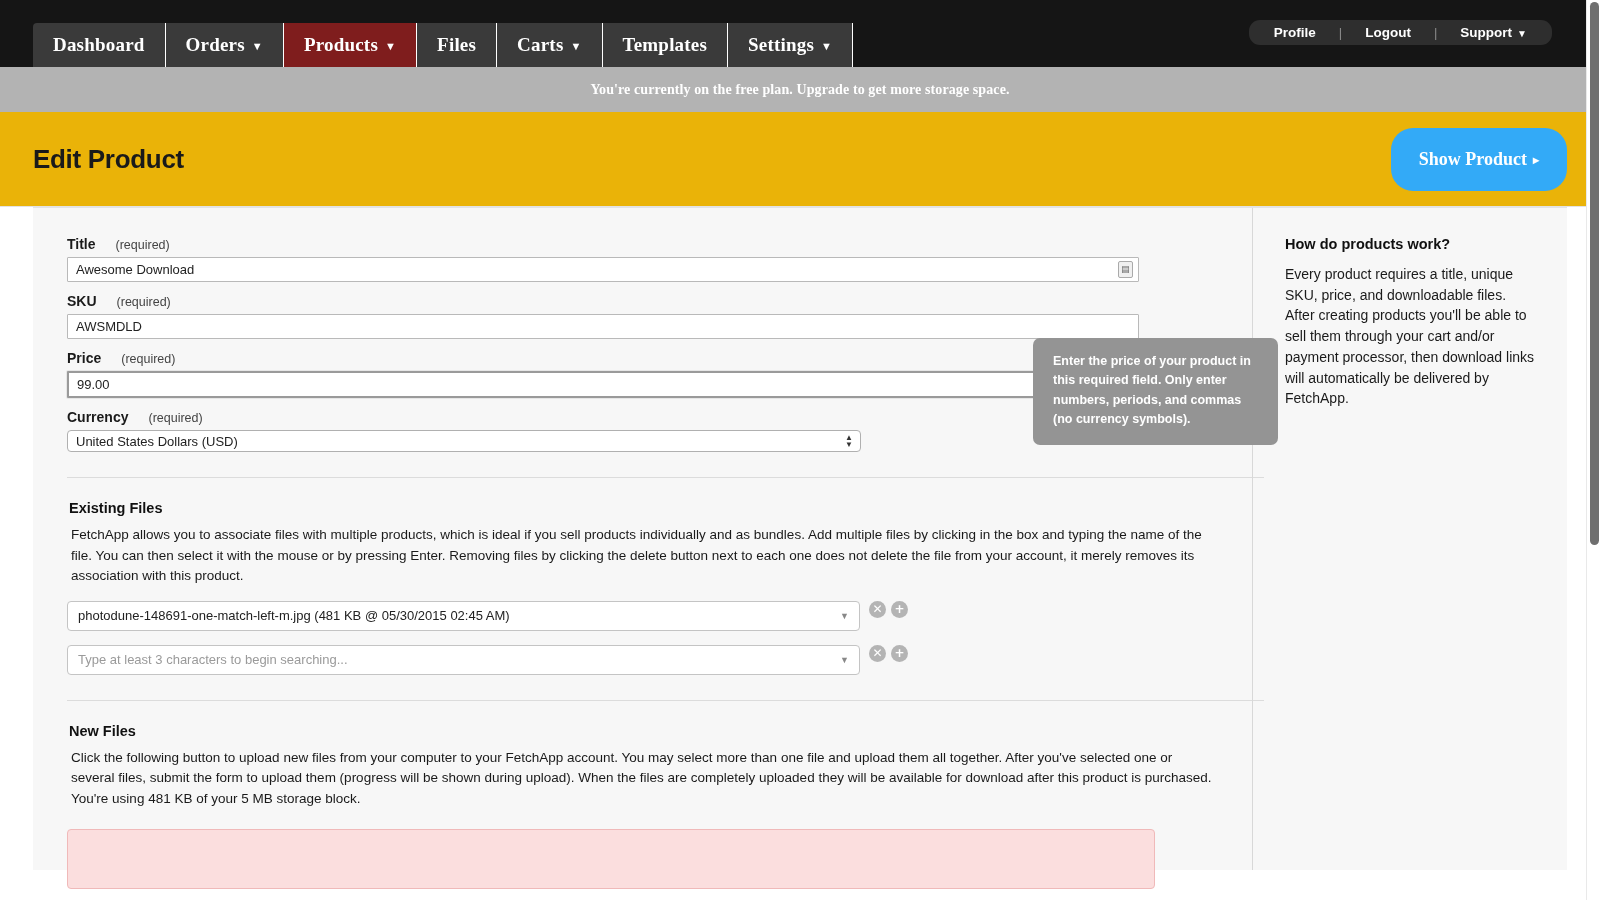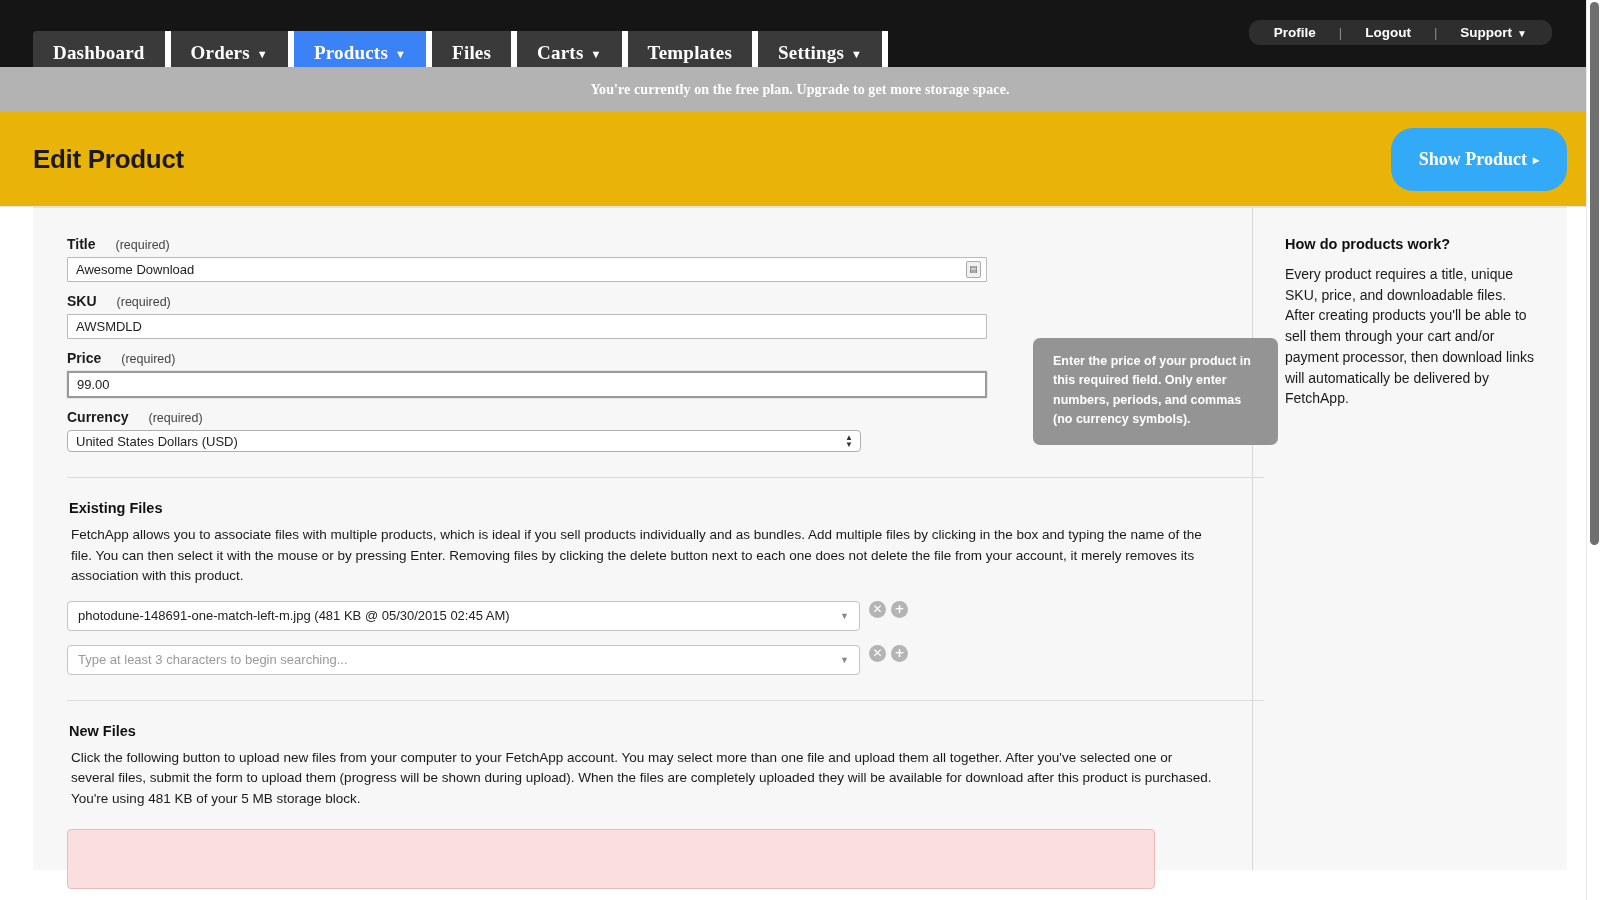--- a/index.html
+++ b/index.html
@@ -23,29 +23,29 @@
     padding: 0 0 0 33px;
   }
   .nav-tabs { display: flex; align-items: flex-end; height: 100%; }
   .nav-tab {
     background: #3a3a3a;
     color: #ffffff;
     font-family: "Liberation Serif", serif;
     font-weight: bold;
     font-size: 19px;
     padding: 0 20px;
-    height: 36px;
+    height: 44px;
     line-height: 44px;
-    border-right: 6px solid #ffffff;
+    border-right: 1px solid #ffffff;
     cursor: pointer;
     white-space: nowrap;
     letter-spacing: .2px;
   }
   .nav-tab:first-child { border-radius: 4px 0 0 0; }
-  .nav-tab.active { background: #3b82f6; }
+  .nav-tab.active { background: #7f1d1d; }
   .nav-tab .caret {
     display: inline-block;
     margin-left: 7px;
     font-size: 11px;
     vertical-align: middle;
     position: relative; top: -1px;
   }
 
   .nav-right {
     position: absolute;
@@ -152,21 +152,21 @@
     margin-bottom: 5px;
     display: block;
   }
   .field-label .req {
     font-weight: normal;
     font-size: 12.5px;
     color: #444;
     margin-left: 20px;
   }
   .txt {
-    width: 920px;
+    width: 1072px;
     height: 25px;
     border: 1px solid #b9b9b9;
     background: #ffffff;
     font-family: "Liberation Sans", sans-serif;
     font-size: 13px;
     color: #222;
     padding: 2px 8px;
     outline: none;
     border-radius: 1px;
   }

